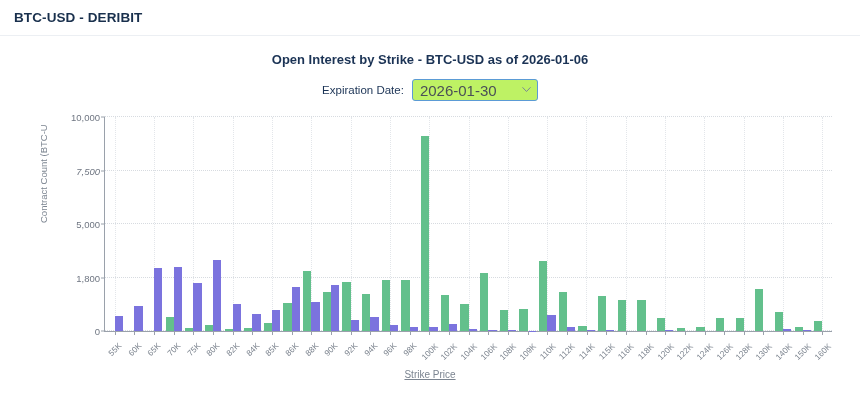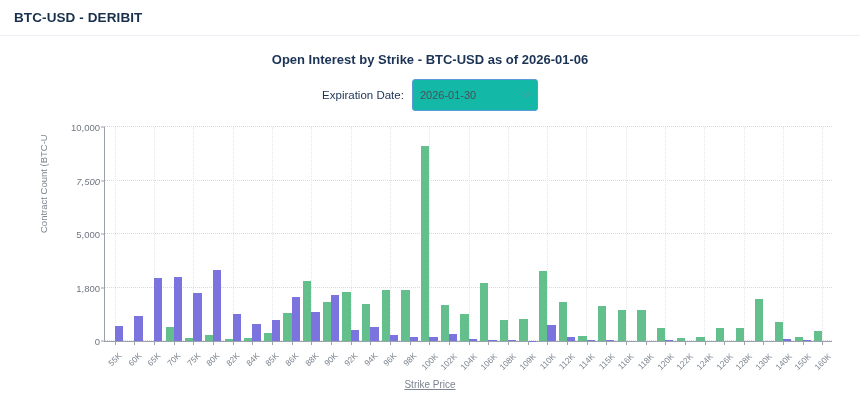--- a/index.html
+++ b/index.html
@@ -37,25 +37,25 @@
   .controls {
     display:flex; align-items:center; justify-content:center;
     gap: 8px; margin-top: 12px;
   }
   .controls-label {
     font-size: 11.5px; font-weight: normal; color:#1b3355;
   }
   .select-wrap { position:relative; }
   select.expiry {
     -webkit-appearance:none; appearance:none;
-    width: 126px; height: 32px;
+    width: 126px; height: 22px;
     padding: 0 20px 0 7px;
     font-family:"Liberation Sans", sans-serif;
-    font-size: 11px; color:#4a4f57;
-    background:#14b8a6;
+    font-size: 15px; color:#4a4f57;
+    background:#bef264;
     border: 1px solid #5b9bd5;
     border-radius: 3px;
     outline:none;
   }
   .chev {
     position:absolute; right:7px; top:50%;
     transform:translateY(-50%);
     pointer-events:none; color:#7a8794; font-size: 9px; line-height:1;
   }
 

